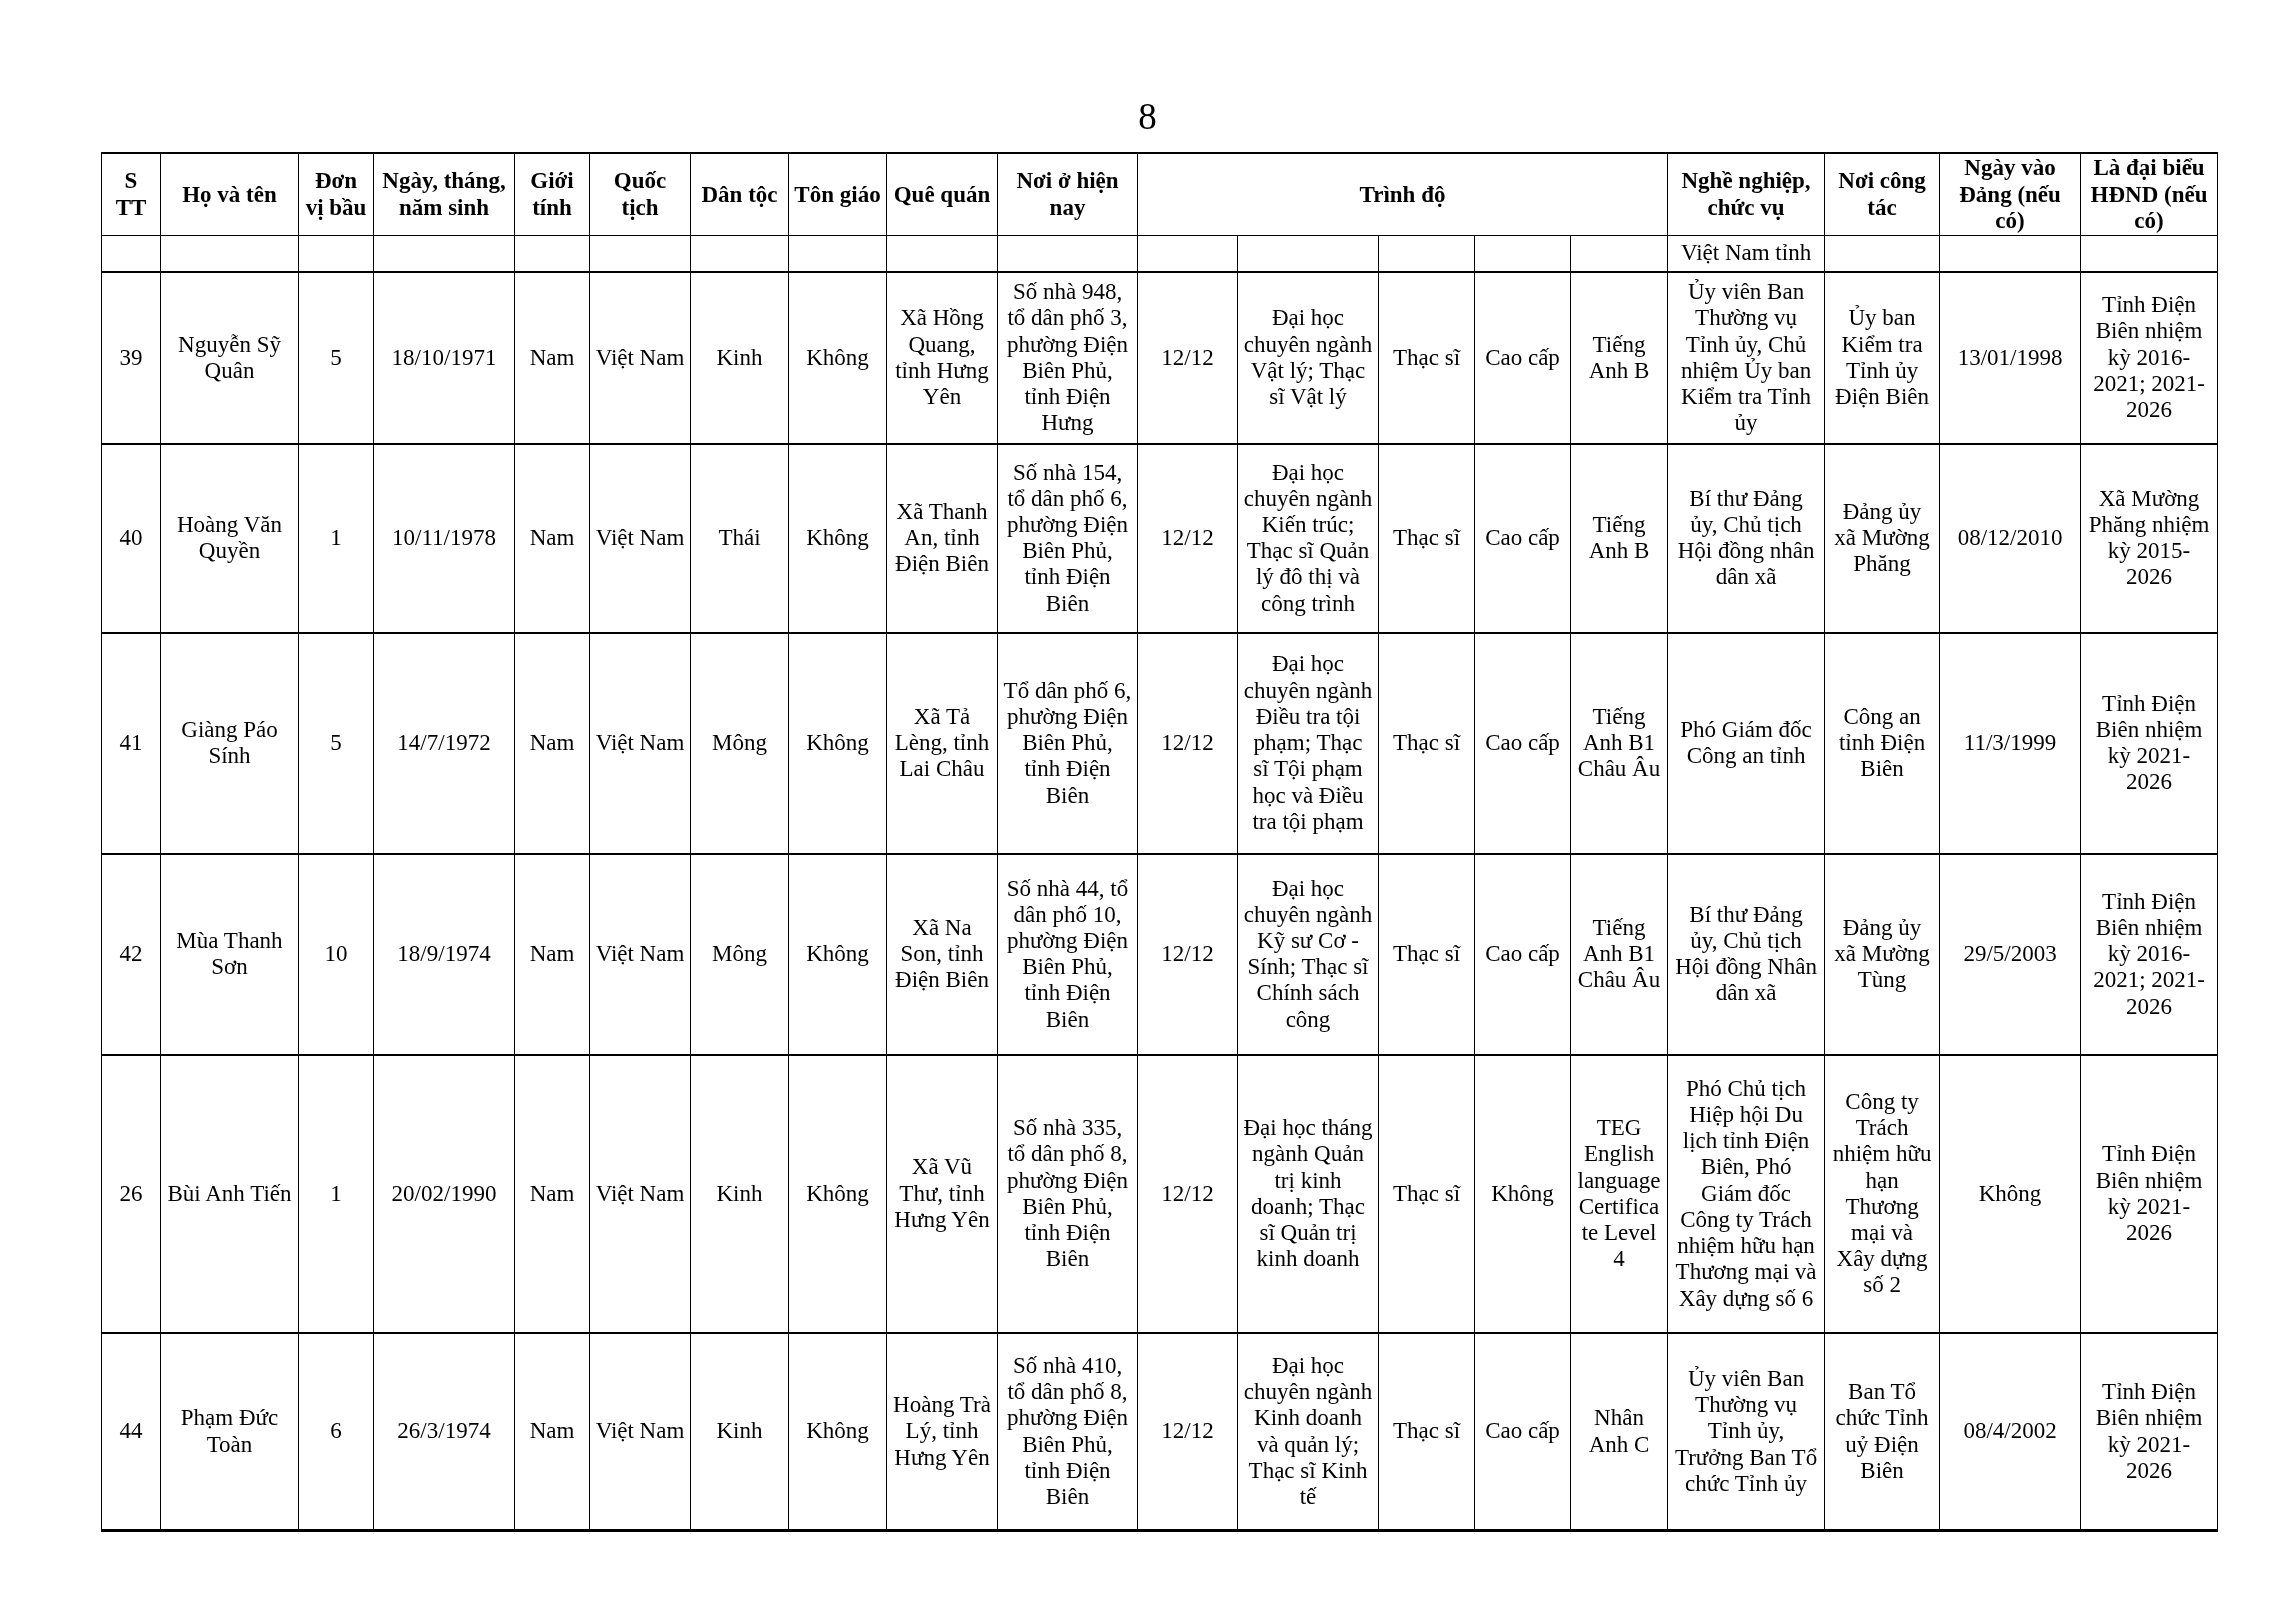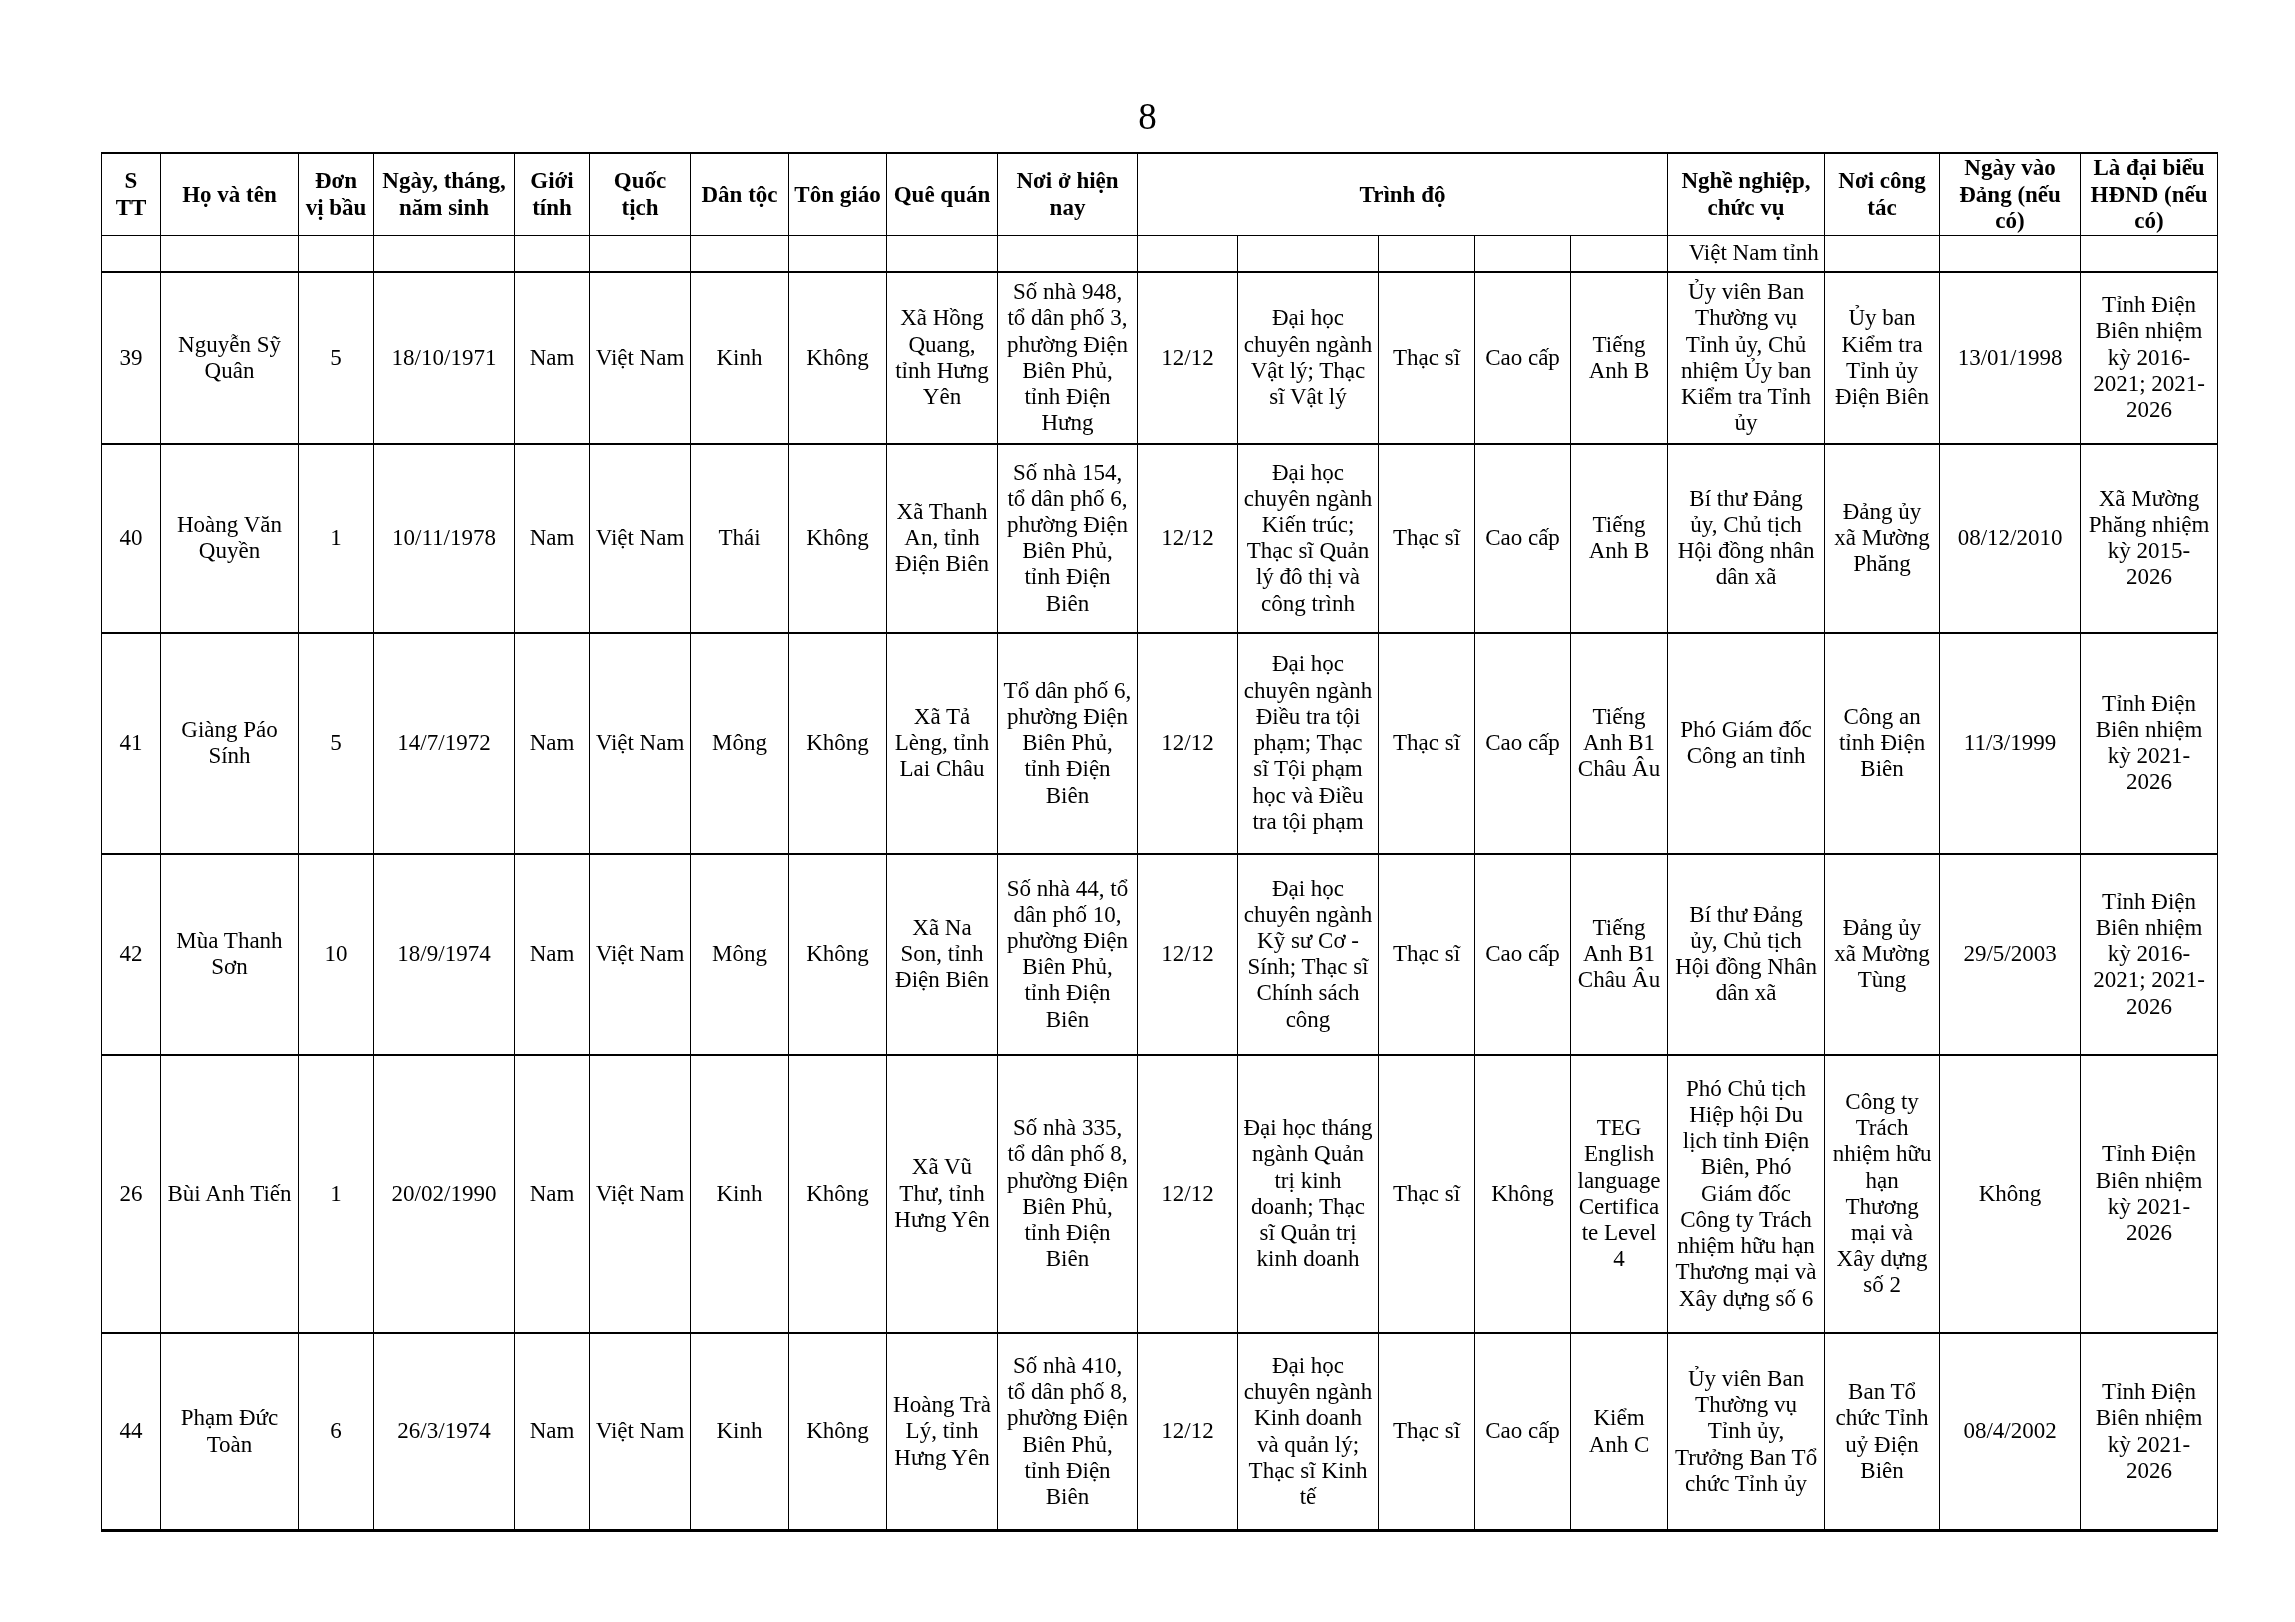--- a/index.html
+++ b/index.html
@@ -44,21 +44,21 @@
     vertical-align: middle;
     padding: 1.3px 5.2px;
     font-size: 23px;
     line-height: 1.14;
     overflow-wrap: break-word;
     word-wrap: break-word;
   }
   .delegates thead th { font-weight: bold; }
   .delegates thead tr.subheader th { font-weight: normal; }
   .delegates tbody td { border-top-width: 2.6px; }
-  .delegates thead tr.subheader th { border-top-width: 1.3px; text-align: right; }
+  .delegates thead tr.subheader th { border-top-width: 1.3px; }
   .prelines { white-space: pre-line; }
   tr.hr1 { height: 71px; }
   tr.hr2 { height: 36px; }
   tr.r0 { height: 172px; }
   tr.r1 { height: 189px; }
   tr.r2 { height: 221px; }
   tr.r3 { height: 201px; }
   tr.r4 { height: 278px; }
   tr.r5 { height: 198px; }
 </style>
@@ -245,21 +245,21 @@
         <td>Nam</td>
         <td>Việt Nam</td>
         <td>Kinh</td>
         <td>Không</td>
         <td>Hoàng Trà Lý, tỉnh Hưng Yên</td>
         <td>Số nhà 410, tổ dân phố 8, phường Điện Biên Phủ, tỉnh Điện Biên</td>
         <td>12/12</td>
         <td>Đại học chuyên ngành Kinh doanh và quản lý; Thạc sĩ Kinh tế</td>
         <td>Thạc sĩ</td>
         <td>Cao cấp</td>
-        <td>Kiểm Anh C</td>
+        <td>Nhân Anh C</td>
         <td>Ủy viên Ban Thường vụ Tỉnh ủy, Trưởng Ban Tổ chức Tỉnh ủy</td>
         <td>Ban Tổ chức Tỉnh uỷ Điện Biên</td>
         <td>08/4/2002</td>
         <td>Tỉnh Điện Biên nhiệm kỳ 2021-2026</td>
       </tr>
     </tbody>
   </table>
 </div>
 
 

